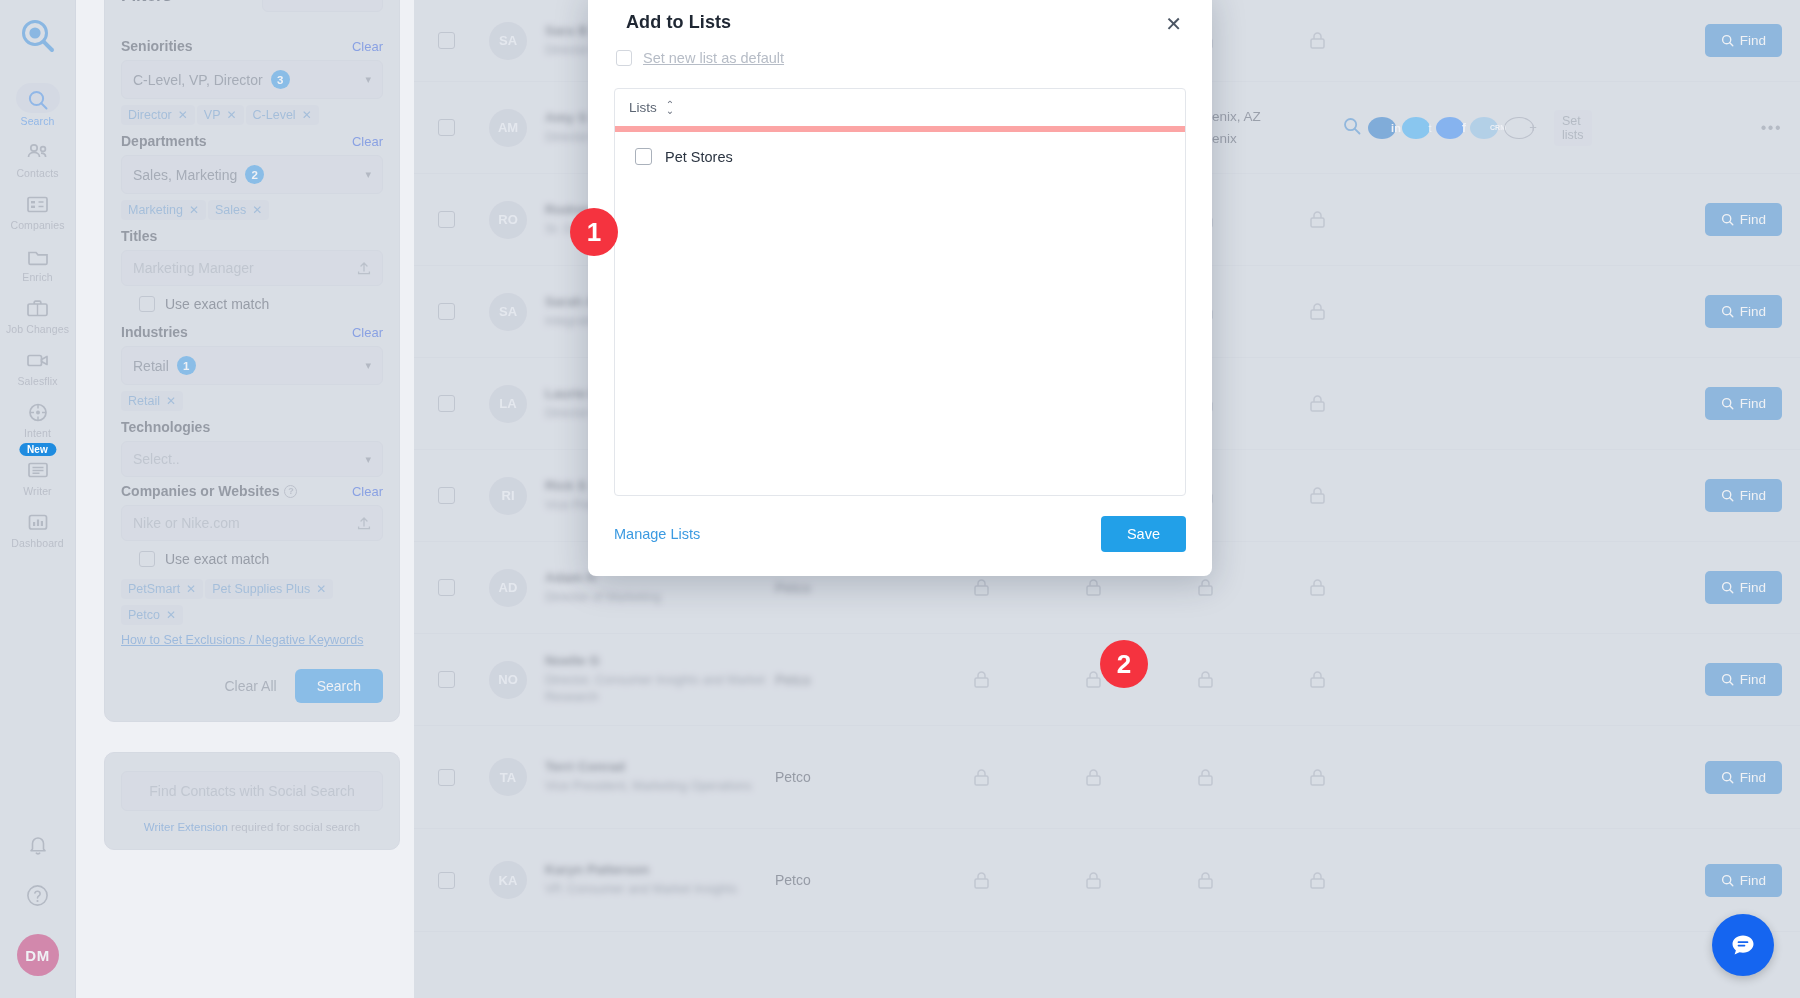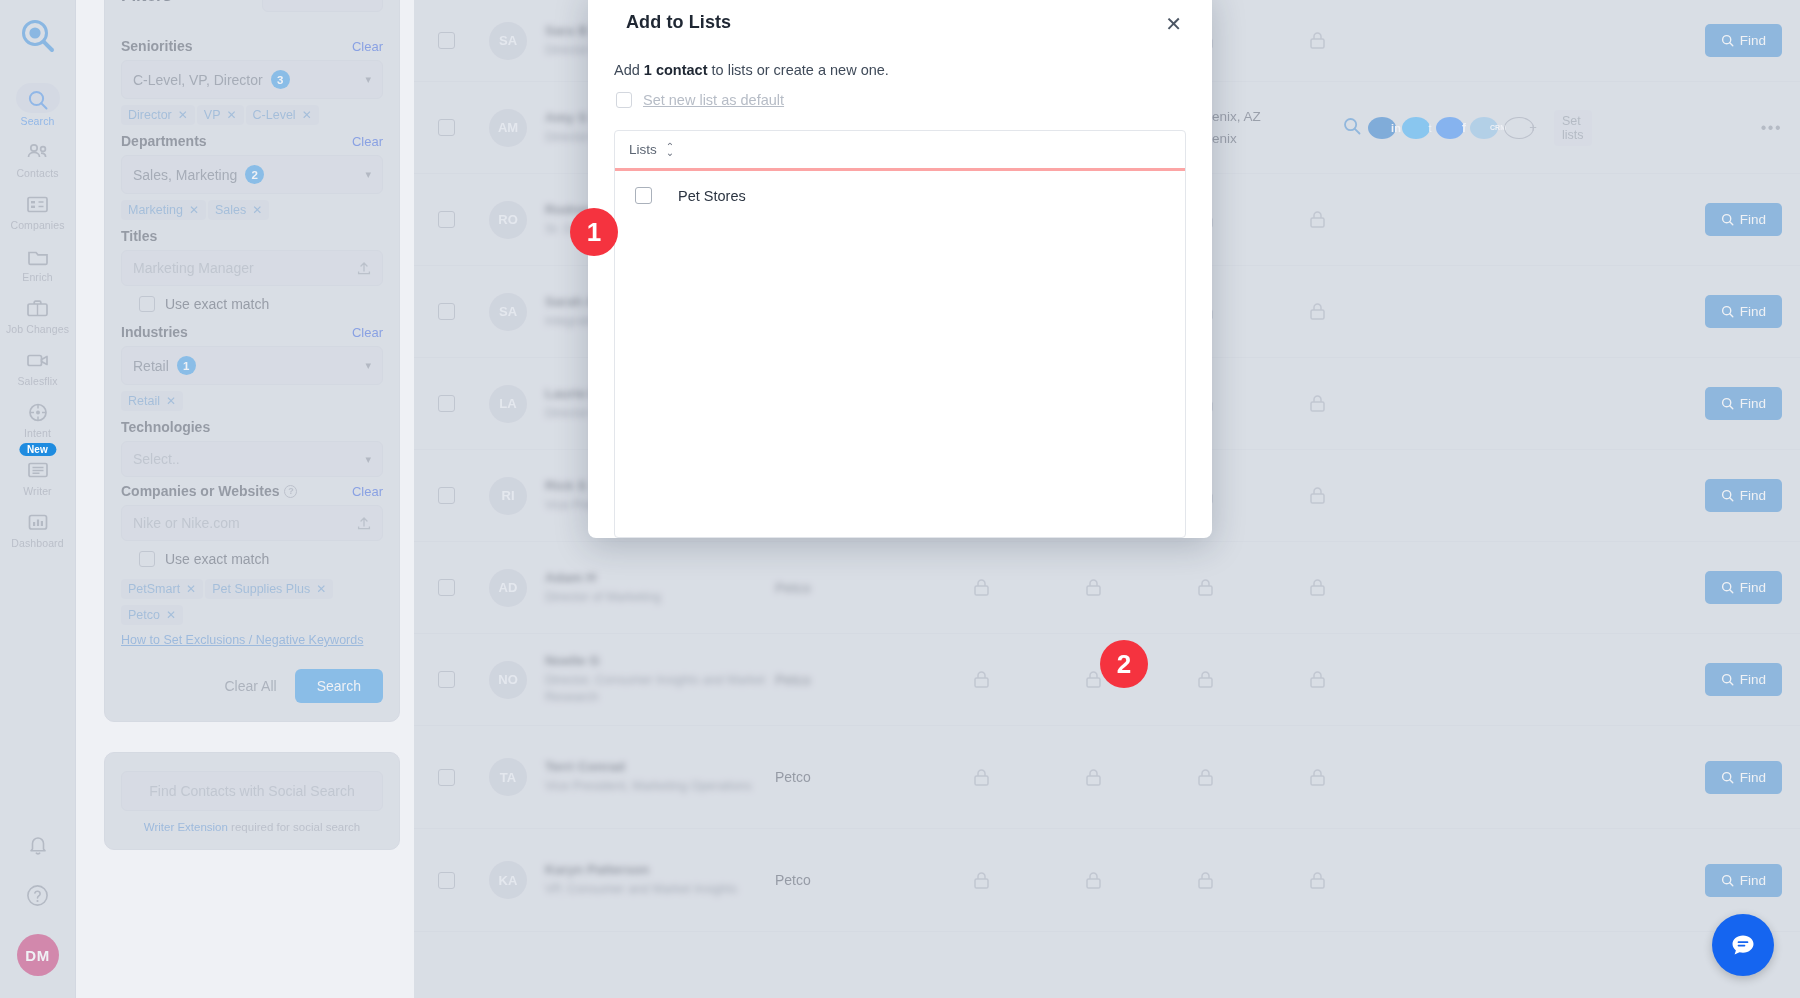--- a/index.html
+++ b/index.html
@@ -168,25 +168,25 @@
   .m-createbtn {
     background: #b6dcf7; color: #fff; border: none; border-radius: 4px;
     font-size: 14.5px; padding: 0 22px; display:flex; align-items:center; gap: 8px; white-space: nowrap;
   }
   .m-defaultrow { display:flex; align-items:center; gap: 11px; margin-top: 14px; padding-left: 2px; }
   .m-defaultrow .box { width: 16px; height: 16px; border: 1.5px solid #d3d7de; border-radius: 3px; }
   .m-defaultrow .txt { font-size: 14.5px; color: #b6bcc6; text-decoration: underline; }
   .m-listbox { margin-top: 22px; border: 1px solid #e3e6eb; border-radius: 4px; height: 408px; display: flex; flex-direction: column; }
   .m-listhead {
     display:flex; align-items:center; gap: 9px; padding: 11px 14px;
-    border-bottom: 3px solid #fca5a5; font-size: 13.5px; color: #5c6573; font-weight: 400;
+    border-bottom: 6px solid #fca5a5; font-size: 13.5px; color: #5c6573; font-weight: 400;
   }
   .sorter { display:flex; flex-direction:column; line-height: .55; color:#6b7280; font-size: 10px; }
   .m-listitems { flex: 1; overflow: auto; padding-top: 9px; }
-  .m-listitem { display:flex; align-items:center; gap: 26px; padding: 7px 14px 7px 20px; }
+  .m-listitem { display:flex; align-items:center; gap: 13px; padding: 7px 14px 7px 20px; }
   .m-listitem .box { width: 17px; height: 17px; border: 1.5px solid #aab1bb; border-radius: 3px; flex: 0 0 17px; }
   .m-listitem .nm { font-size: 14.5px; color: #2b3441; }
   .m-foot { display:flex; align-items:center; justify-content:space-between; padding: 20px 0 24px; }
   .manage-lists { font-size: 14.5px; color: #3b9ae1; }
   .btn-save { background: #22a0e8; color:#fff; border:none; border-radius: 4px; font-size: 14.5px; padding: 10px 26px; }
 
   
   .step {
     position: absolute; width: 48px; height: 48px; border-radius: 50%;
     background: #f5333f; color: #fff; font-size: 26px; font-weight: 700;
@@ -904,41 +904,42 @@
         <path d="M15 5.5c6 0 10.5 3.8 10.5 8.6S21 22.7 15 22.7c-1.2 0-2.4-.16-3.5-.46L6.6 24.5l1.3-4A8.6 8.6 0 014.5 14.1C4.5 9.3 9 5.5 15 5.5z" fill="#fff"></path>
         <path d="M10.5 12.2h9M10.5 15.6h6" stroke="#1565f0" stroke-width="1.7" stroke-linecap="round"></path>
       </svg>
     </div>
   </div>
 
   <div class="modal">
     <div class="m-head">
       <div class="m-title">Add to Lists</div>
       <div class="m-close">✕</div>
-    </div>
-    <div class="m-sub">
-      <span>Add </span><b>1 contact</b><span> to lists or create a new one.</span>
     </div>
     <div class="m-defaultrow">
       <span class="box"></span>
       <span class="txt">Set new list as default</span>
     </div>
     <div class="m-listbox">
       <div class="m-listhead">
         <span>Lists</span>
         <span class="sorter">
             <span>⌃</span>
             <span>⌄</span>
           </span>
       </div>
       <div class="m-listitems">
         <div class="m-listitem">
           <span class="box"></span>
           <span class="nm">Pet Stores</span>
         </div>
       </div>
     </div>
+    <div class="m-foot">
+      <a class="manage-lists">Manage Lists</a>
+      <button class="btn-save">Save</button>
+    </div>
   </div>
 
   <div class="step" id="step1">1</div>
   <div class="step" id="step2">2</div>
 
 </div>
 
 </body></html>

